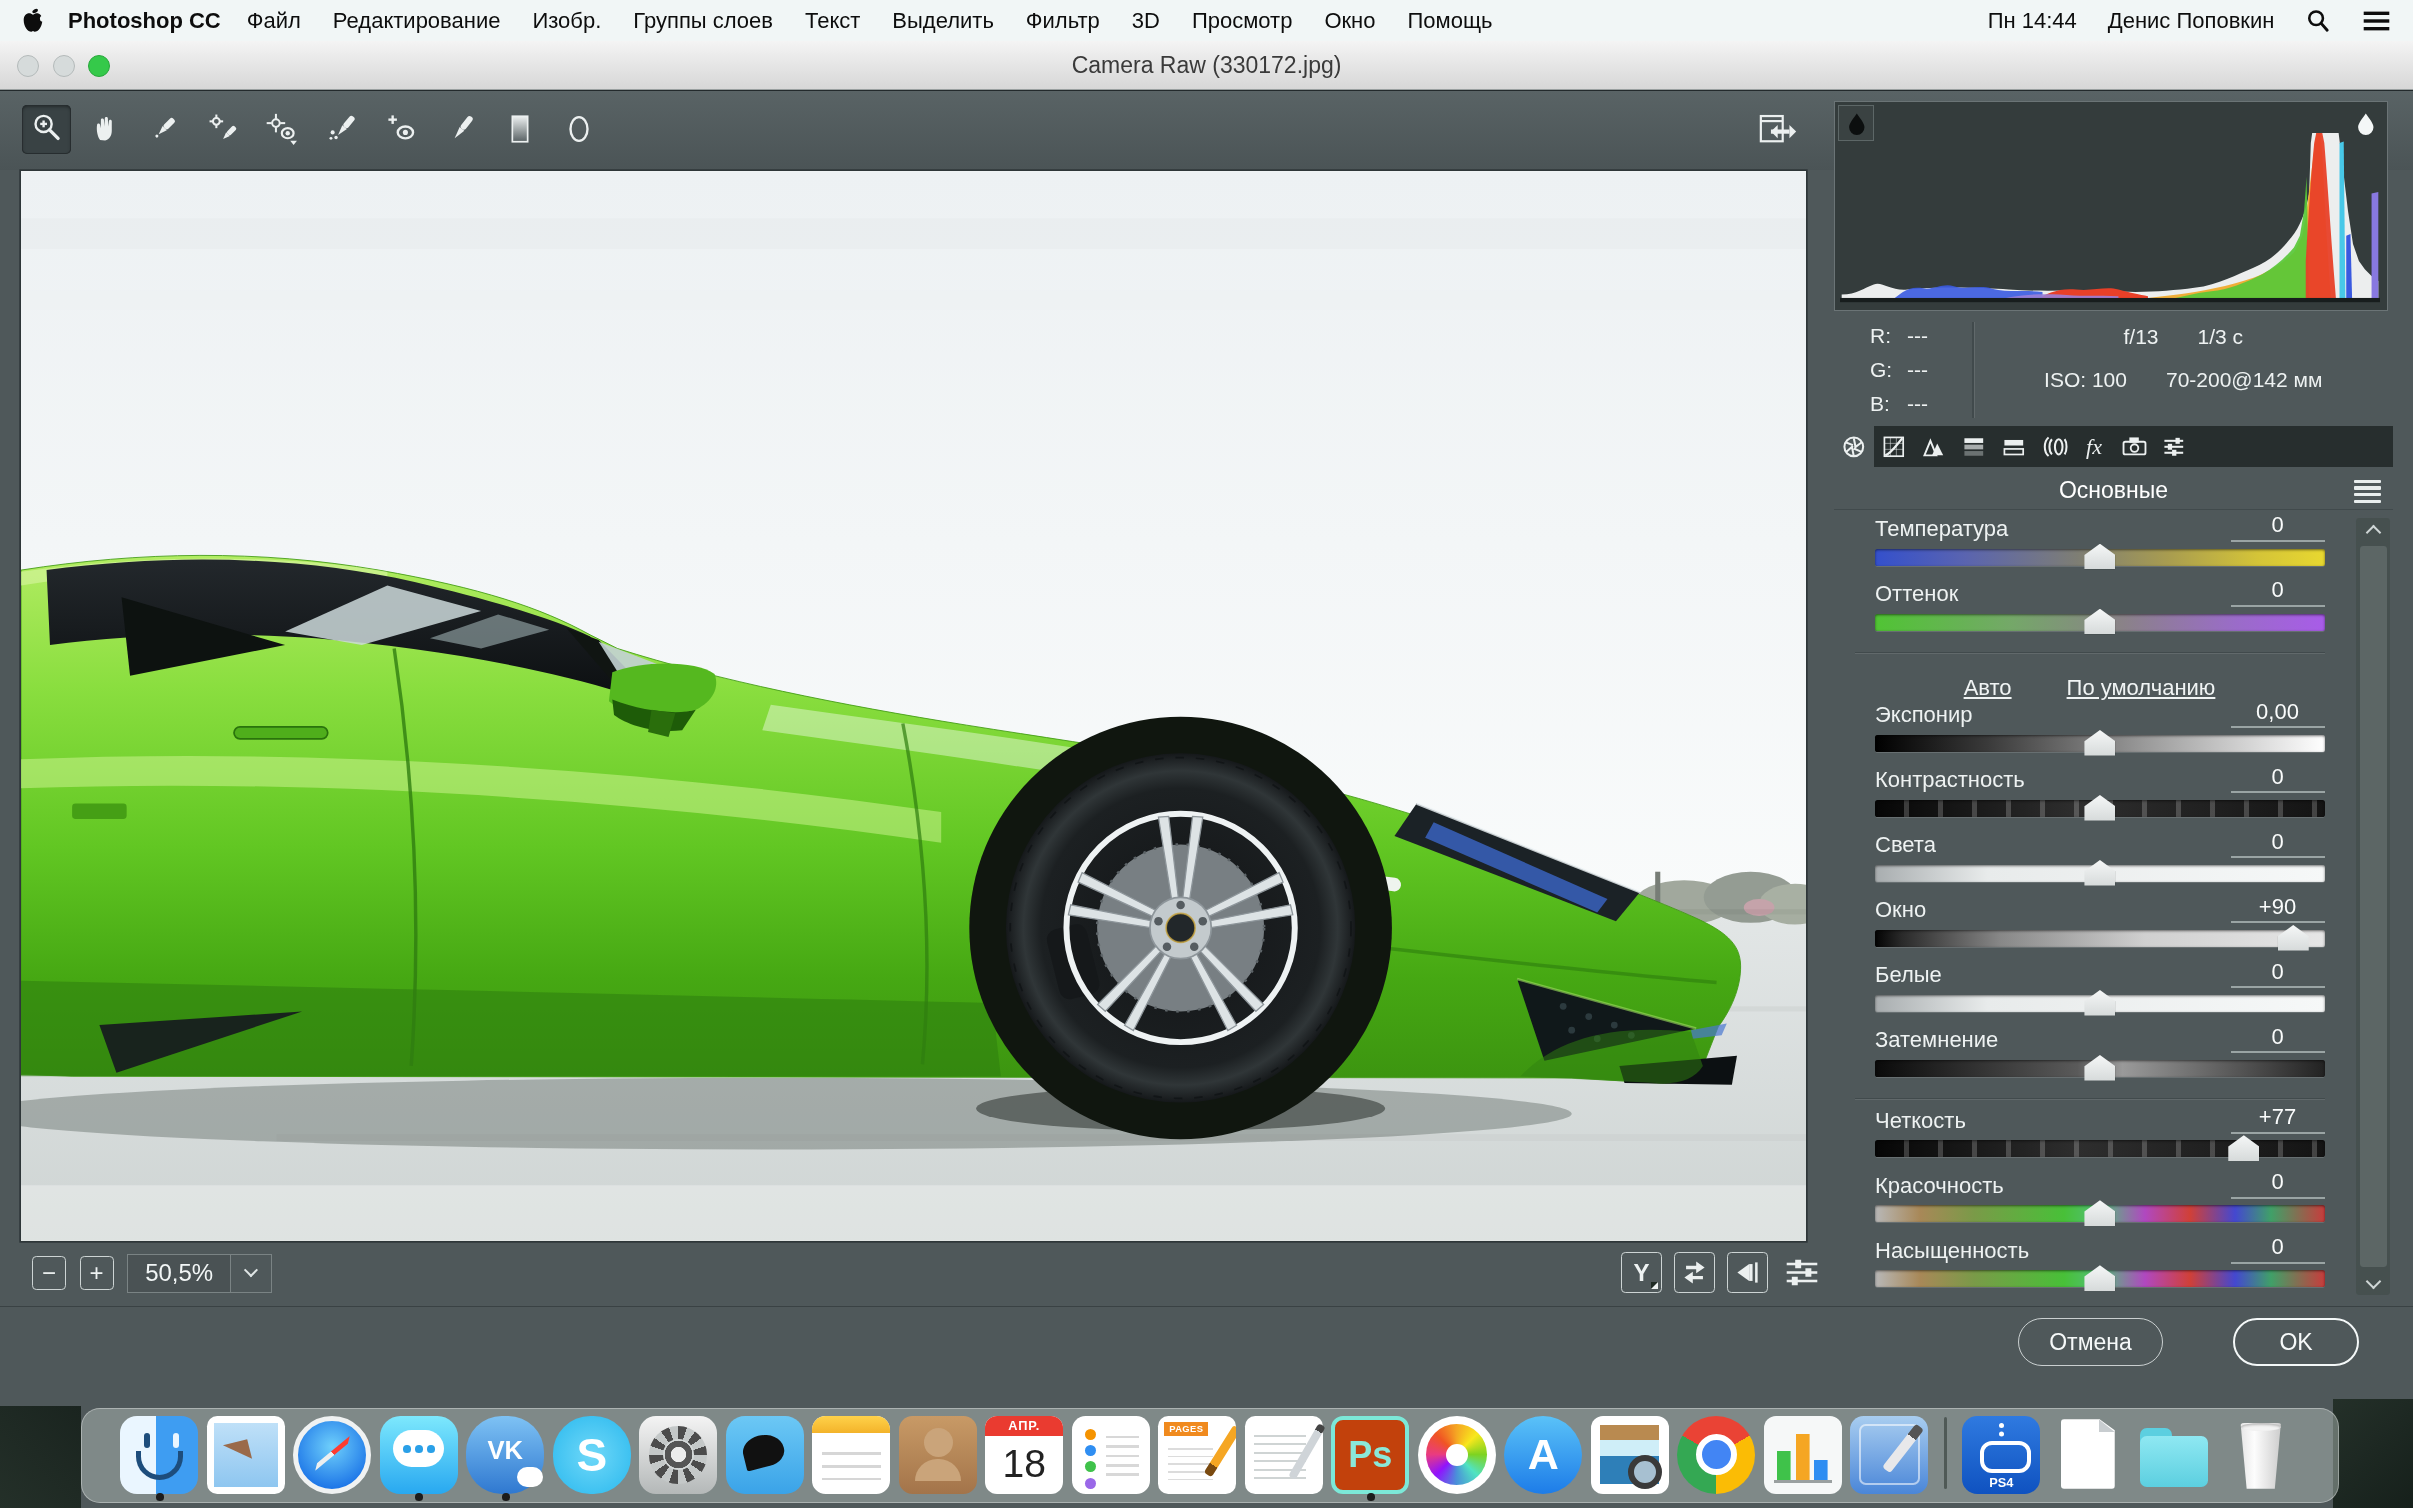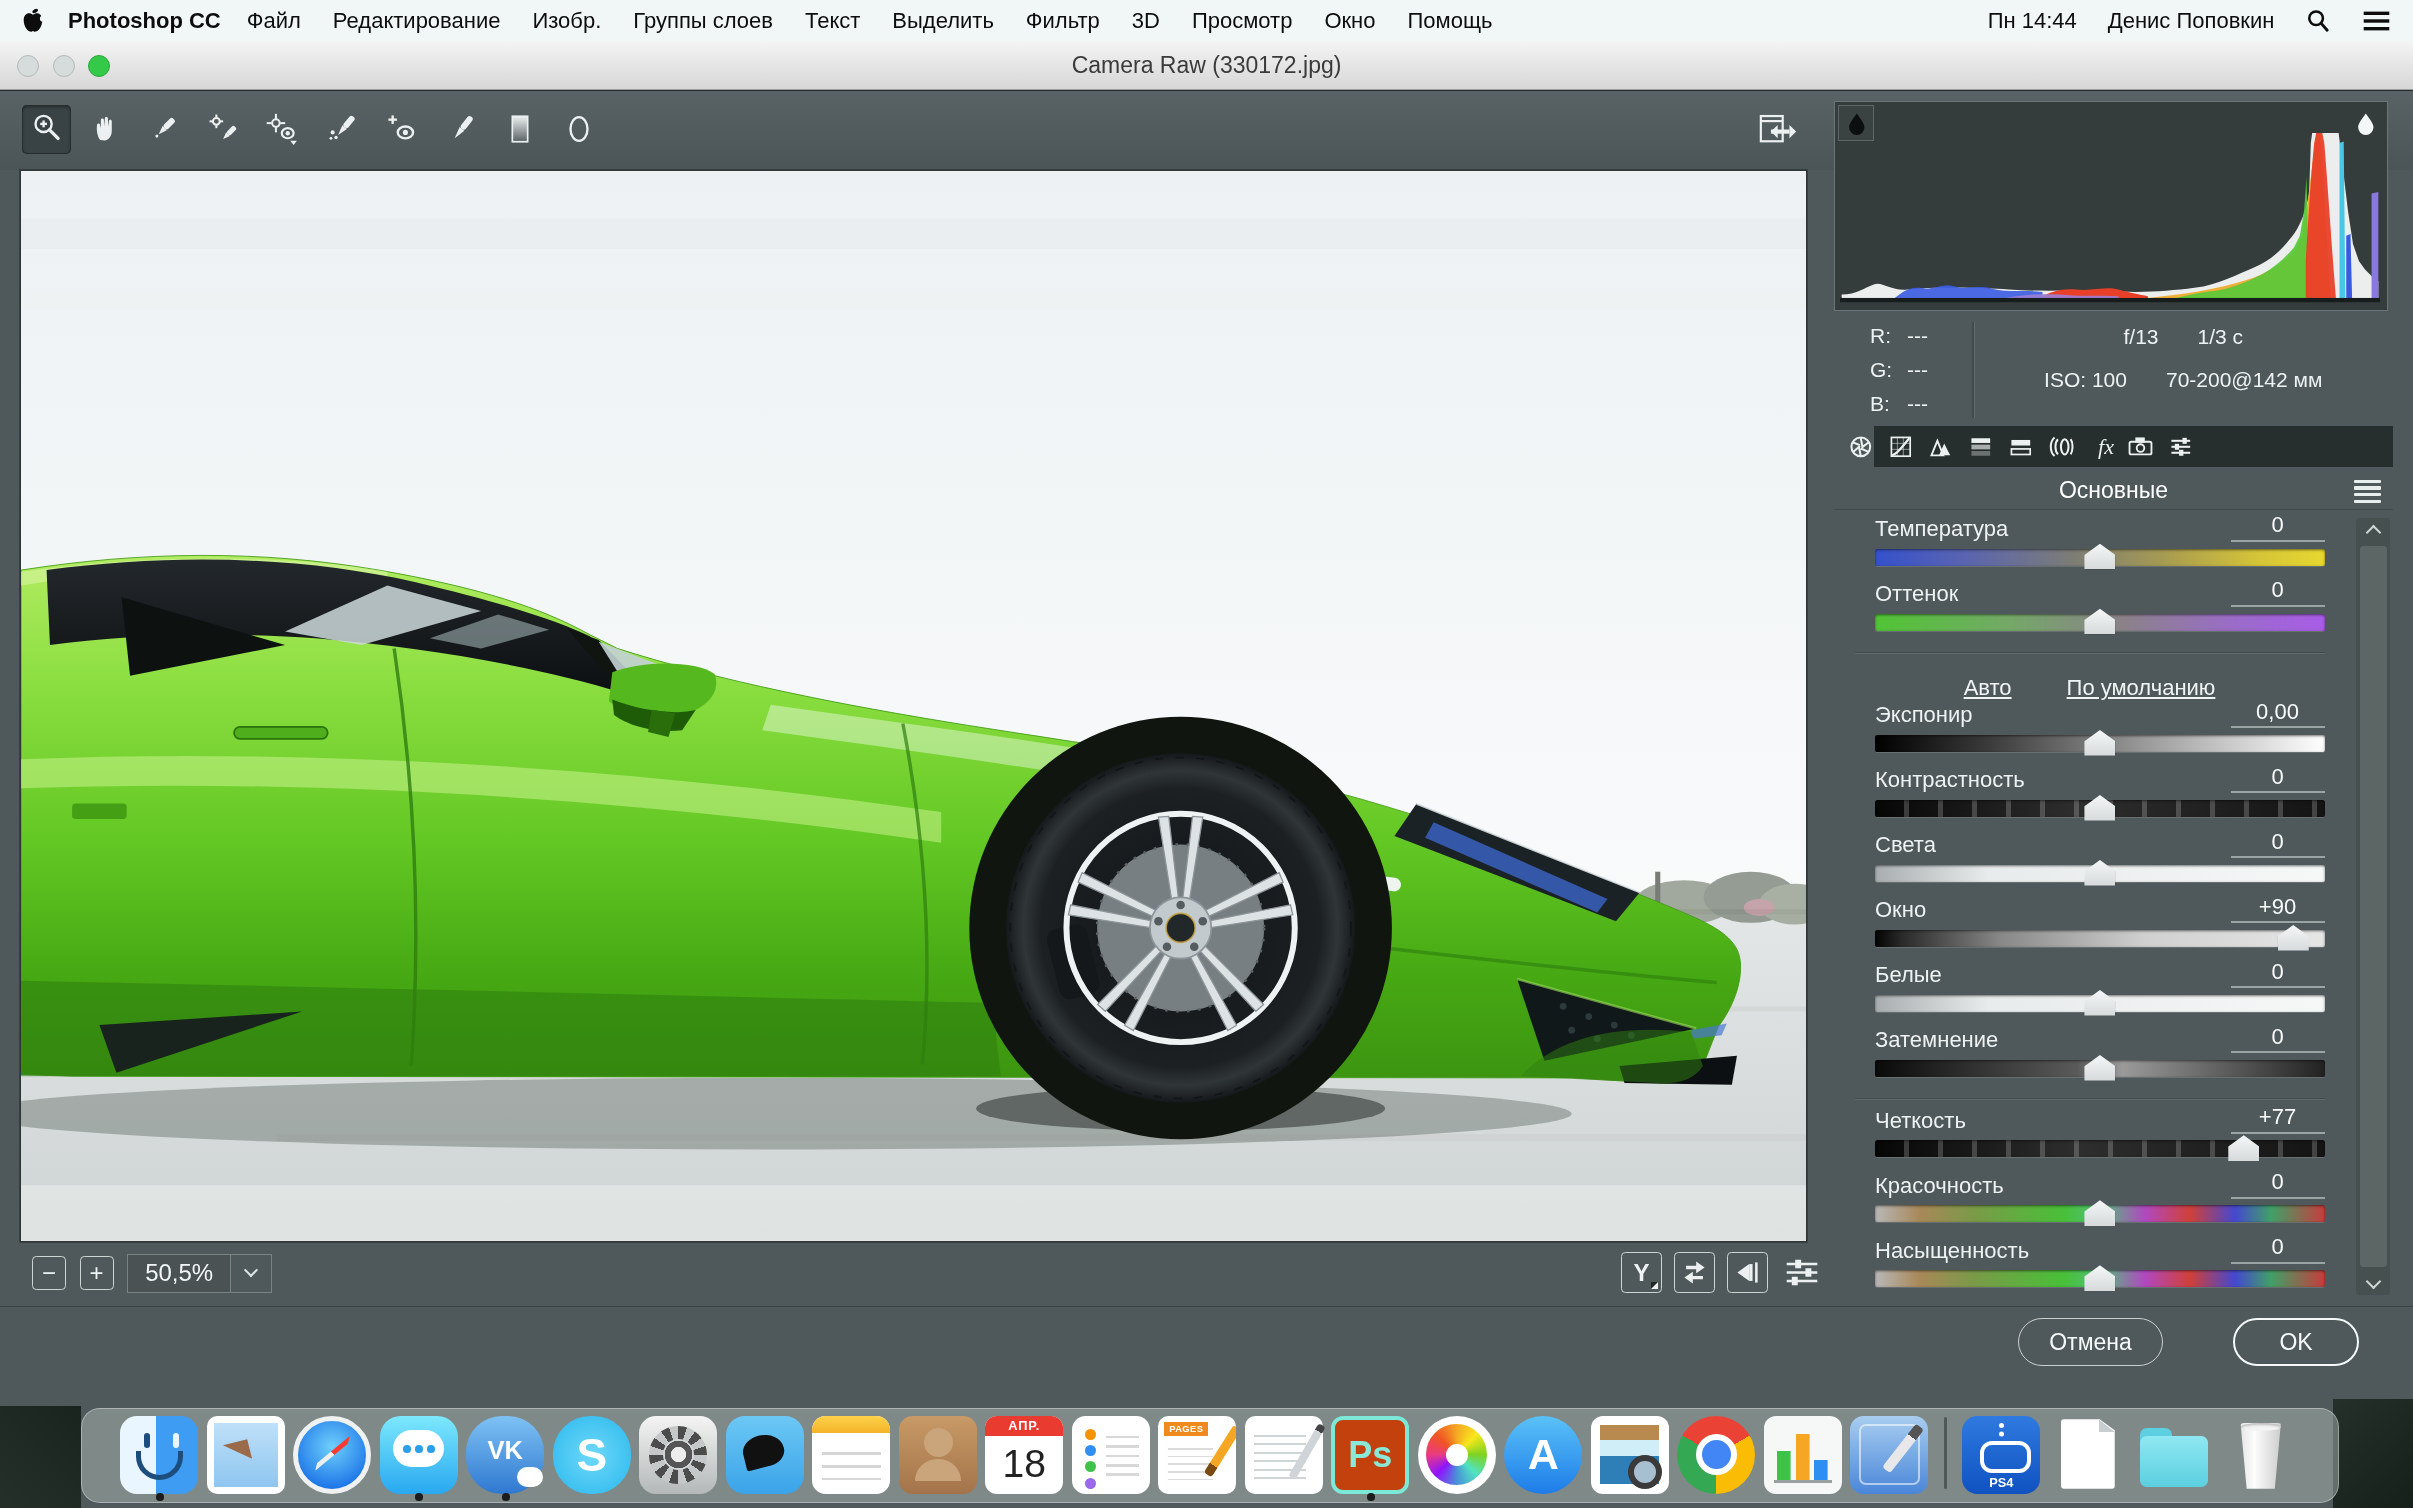--- a/index.html
+++ b/index.html
@@ -45,21 +45,21 @@
   .clipbox{position:absolute;top:3.4px;width:36px;height:36px;background:#3a4242;border:0.9px solid #5d6767;display:flex;align-items:center;justify-content:center;}
   .clipbox.l{left:3.4px;} .clipbox.r{right:3.4px;background:transparent;border-color:transparent;}
 
   .info{position:absolute;left:1834px;top:281px;width:554px;height:101px;color:var(--txt);font-size:21px;}
   .rgbcol{position:absolute;left:36px;top:1.7px;display:grid;grid-template-columns:37px 60px;row-gap:10.2px;}
   .info .vline{position:absolute;left:138px;top:0;bottom:5.1px;width:1.7px;background:#414a4c;box-shadow:0.9px 0 0 rgba(255,255,255,.12);}
   .exifblock{position:absolute;left:153px;right:8.5px;top:3.4px;text-align:center;}
   .exifrow{display:flex;justify-content:center;gap:39px;margin-bottom:19px;white-space:nowrap;}
 
   .tabs{position:absolute;left:1834px;top:385px;width:559px;height:41px;background:var(--tabdark);display:flex;}
-  .tab{width:40px;height:41px;display:flex;align-items:center;justify-content:flex-end;}
+  .tab{width:40px;height:41px;display:flex;align-items:center;justify-content:center;}
   .tab.sel{background:var(--chrome);}
   .tab .fx{font-size:22px;font-style:italic;color:#ecf0f0;font-family:"Liberation Serif",serif;}
 
   .panel-header{position:absolute;left:1834px;top:430px;width:559px;height:39px;display:flex;align-items:center;justify-content:center;border-bottom:1.7px solid #414a4c;}
   .panel-header .ptitle{color:#fff;font-size:23px;}
   .hamburger{position:absolute;right:12px;top:8.5px;width:27px;display:flex;flex-direction:column;gap:3.4px;}
   .hamburger i{display:block;height:3.4px;background:#e9eeee;border-radius:0.9px;}
 
   .sliders{position:absolute;left:1834px;top:474px;width:511px;height:784px;}
   .slider-unit{height:65px;margin:0 20.5px 0 41px;position:relative;}

